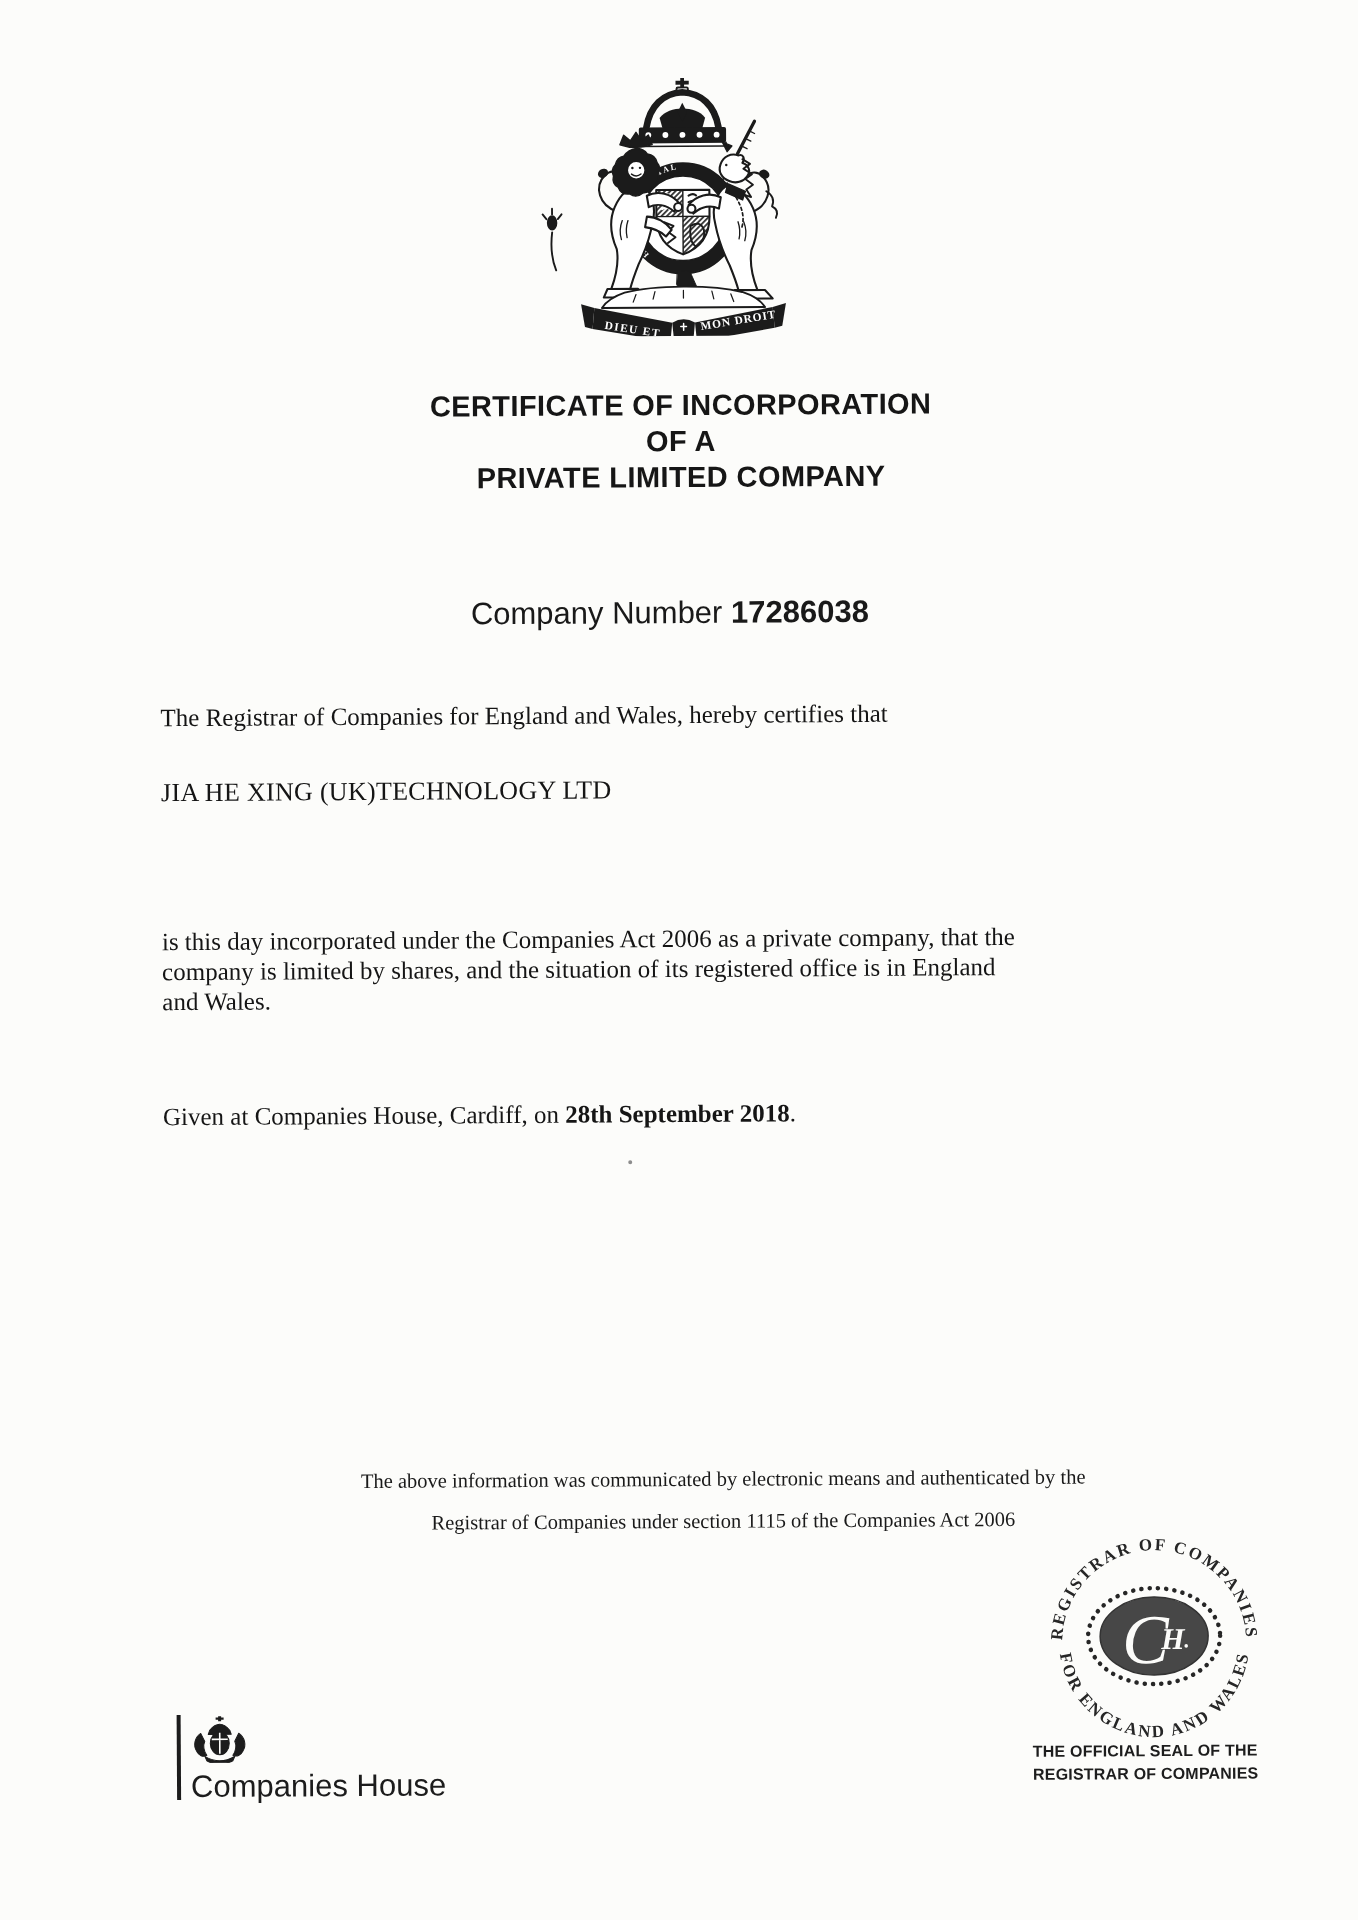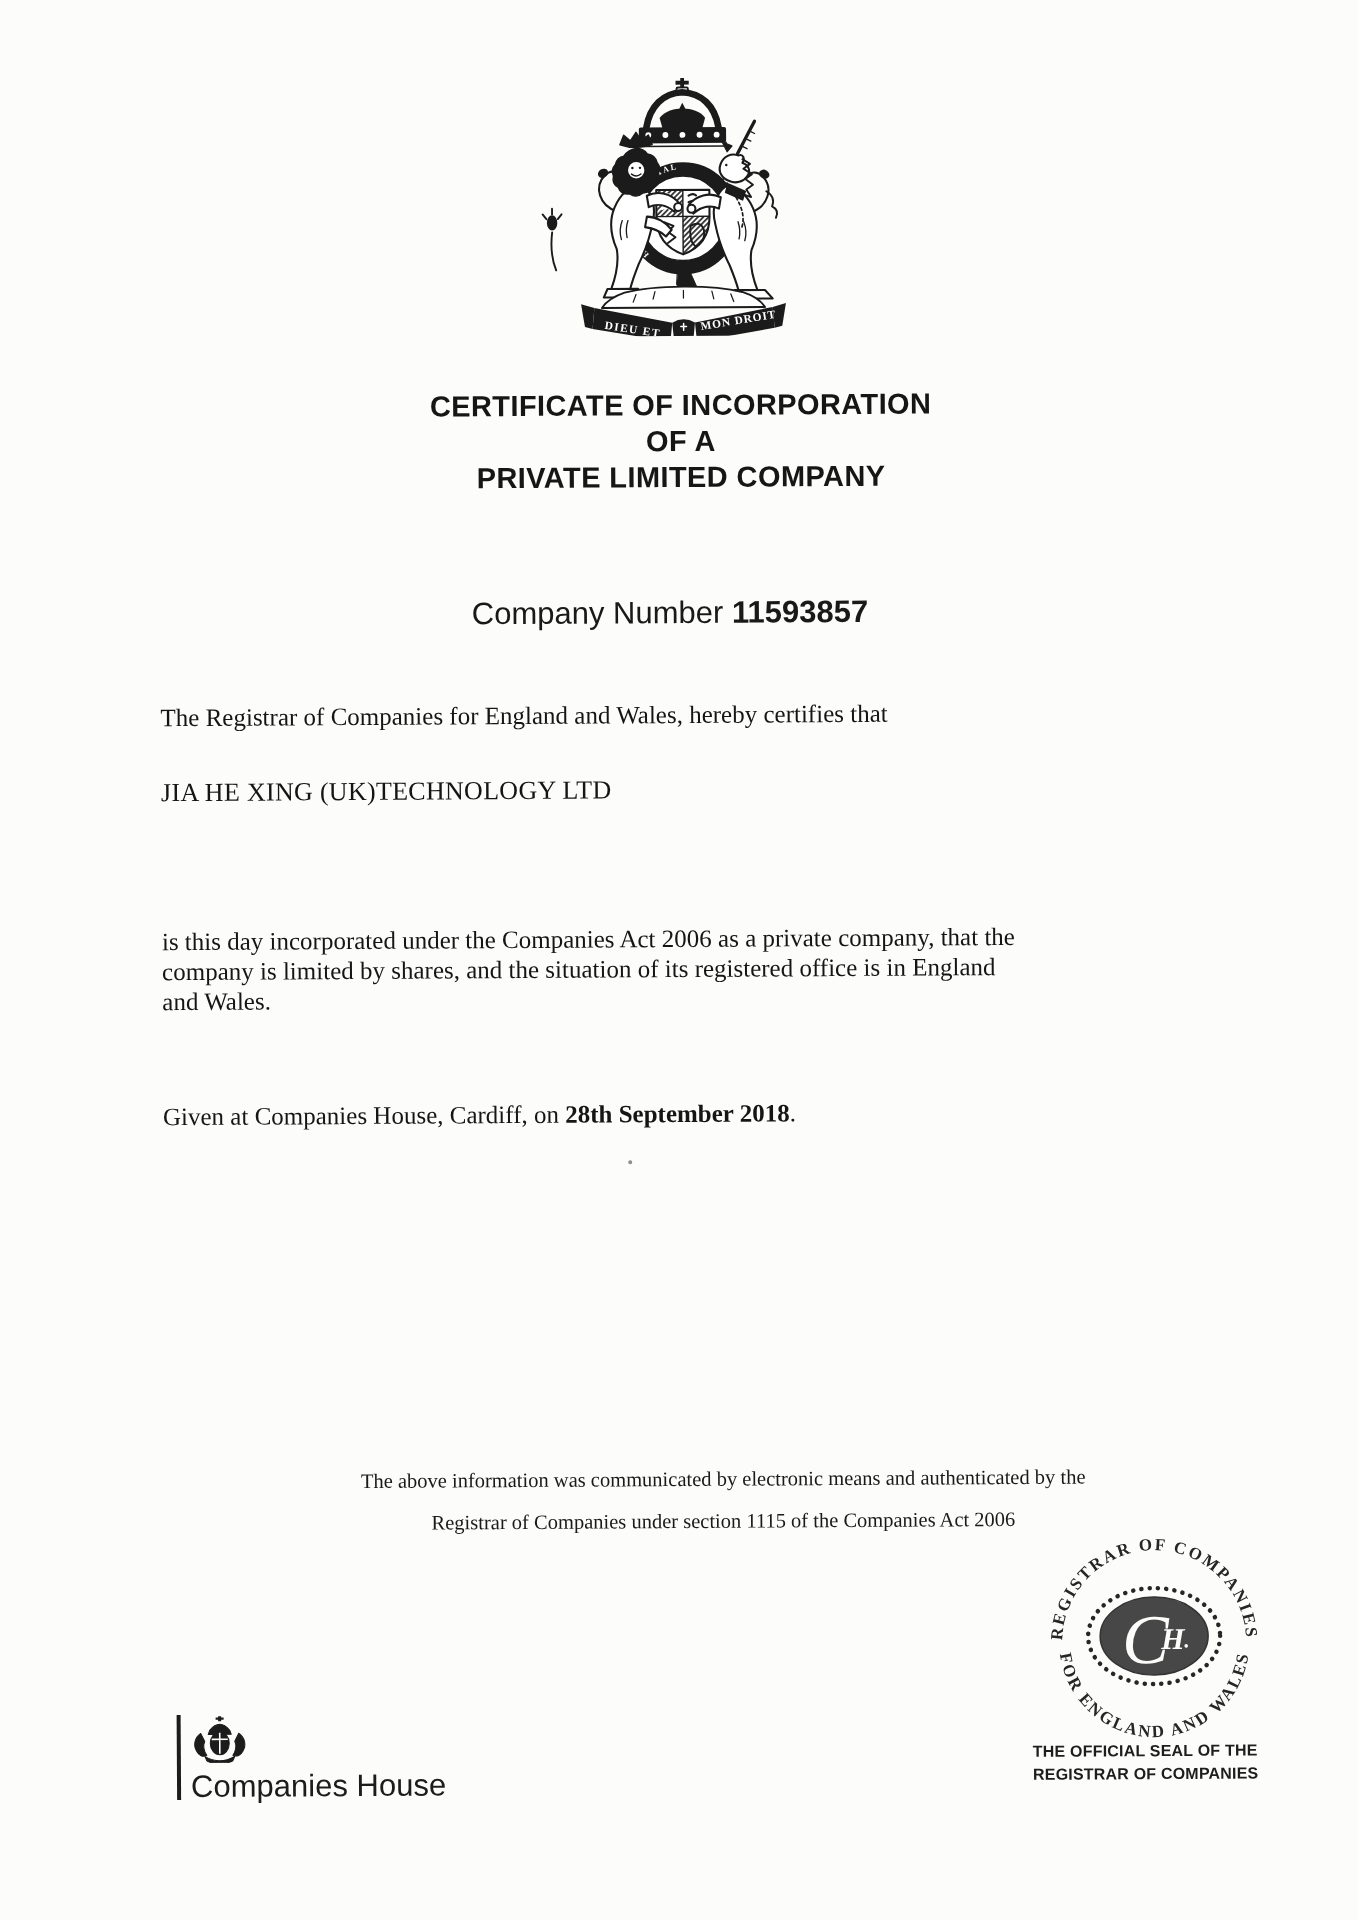--- a/index.html
+++ b/index.html
@@ -182,21 +182,21 @@
       </g>
     </svg>
 
     <div class="title-block">
       <div>CERTIFICATE OF INCORPORATION</div>
       <div>OF A</div>
       <div>PRIVATE LIMITED COMPANY</div>
     </div>
 
     <div class="company-number">
-      <span>Company Number </span><b>11593857</b>
+      <span>Company Number </span><b>17286038</b>
     </div>
 
     <div class="serif-line registrar-line">The Registrar of Companies for England and Wales, hereby certifies that</div>
 
     <div class="serif-line company-name">JIA HE XING (UK)TECHNOLOGY LTD</div>
 
     <div class="body-par">
       <div>is this day incorporated under the Companies Act 2006 as a private company, that the</div>
       <div>company is limited by shares, and the situation of its registered office is in England</div>
       <div>and Wales.</div>

